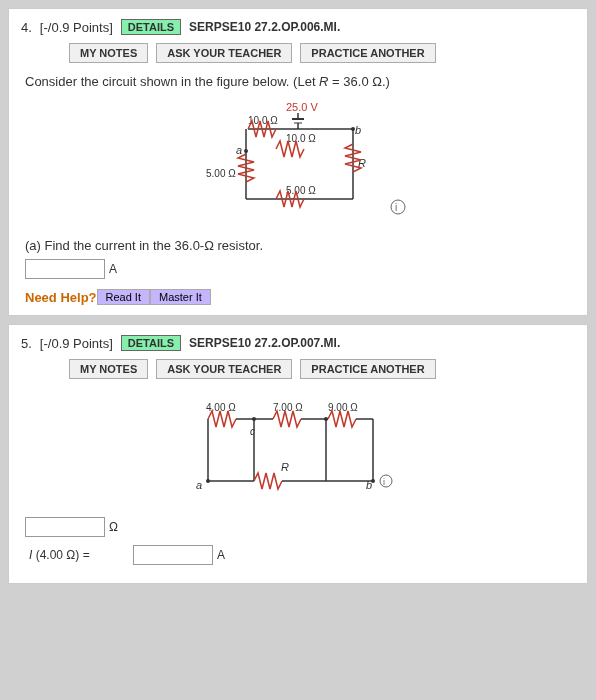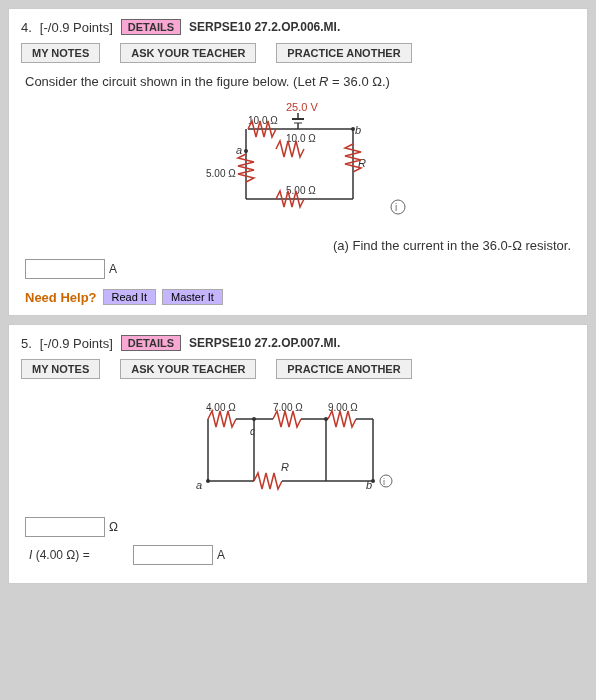--- a/index.html
+++ b/index.html
@@ -37,33 +37,34 @@
       color: #333;
     }
 
     .badge {
       border: 1px solid #666;
       padding: 1px 6px;
       font-size: 11px;
       color: #333;
       font-weight: bold;
       cursor: pointer;
-      background: #f9a8d4;
+      background: #86efac;
     }
 
     .problem-code {
       font-size: 12px;
       color: #333;
       font-weight: bold;
     }
 
     .action-buttons {
       display: flex;
-      gap: 20px;
+      gap: 8px;
       margin-bottom: 10px;
+      margin-left: 48px;
     }
 
     .action-btn {
       border: 1px solid #aaa;
       padding: 3px 10px;
       font-size: 11px;
       font-weight: bold;
       cursor: pointer;
       background: #f0f0f0;
       color: #333;
@@ -97,21 +98,20 @@
       width: 240px;
       height: 120px;
     }
 
     .sub-question {
       margin-bottom: 8px;
     }
 
     .sub-question p {
       margin-bottom: 4px;
-      text-align: right;
     }
 
     .input-row {
       display: flex;
       align-items: center;
       gap: 4px;
       margin-bottom: 6px;
     }
 
     .answer-input {
@@ -123,21 +123,20 @@
     }
 
     .unit-label {
       font-size: 12px;
       color: #333;
     }
 
     .need-help {
       display: flex;
       align-items: center;
-      gap: 6px;
       margin-top: 10px;
     }
 
     .need-help-text {
       color: #cc6600;
       font-weight: bold;
       font-size: 13px;
     }
 
     .help-btn {

